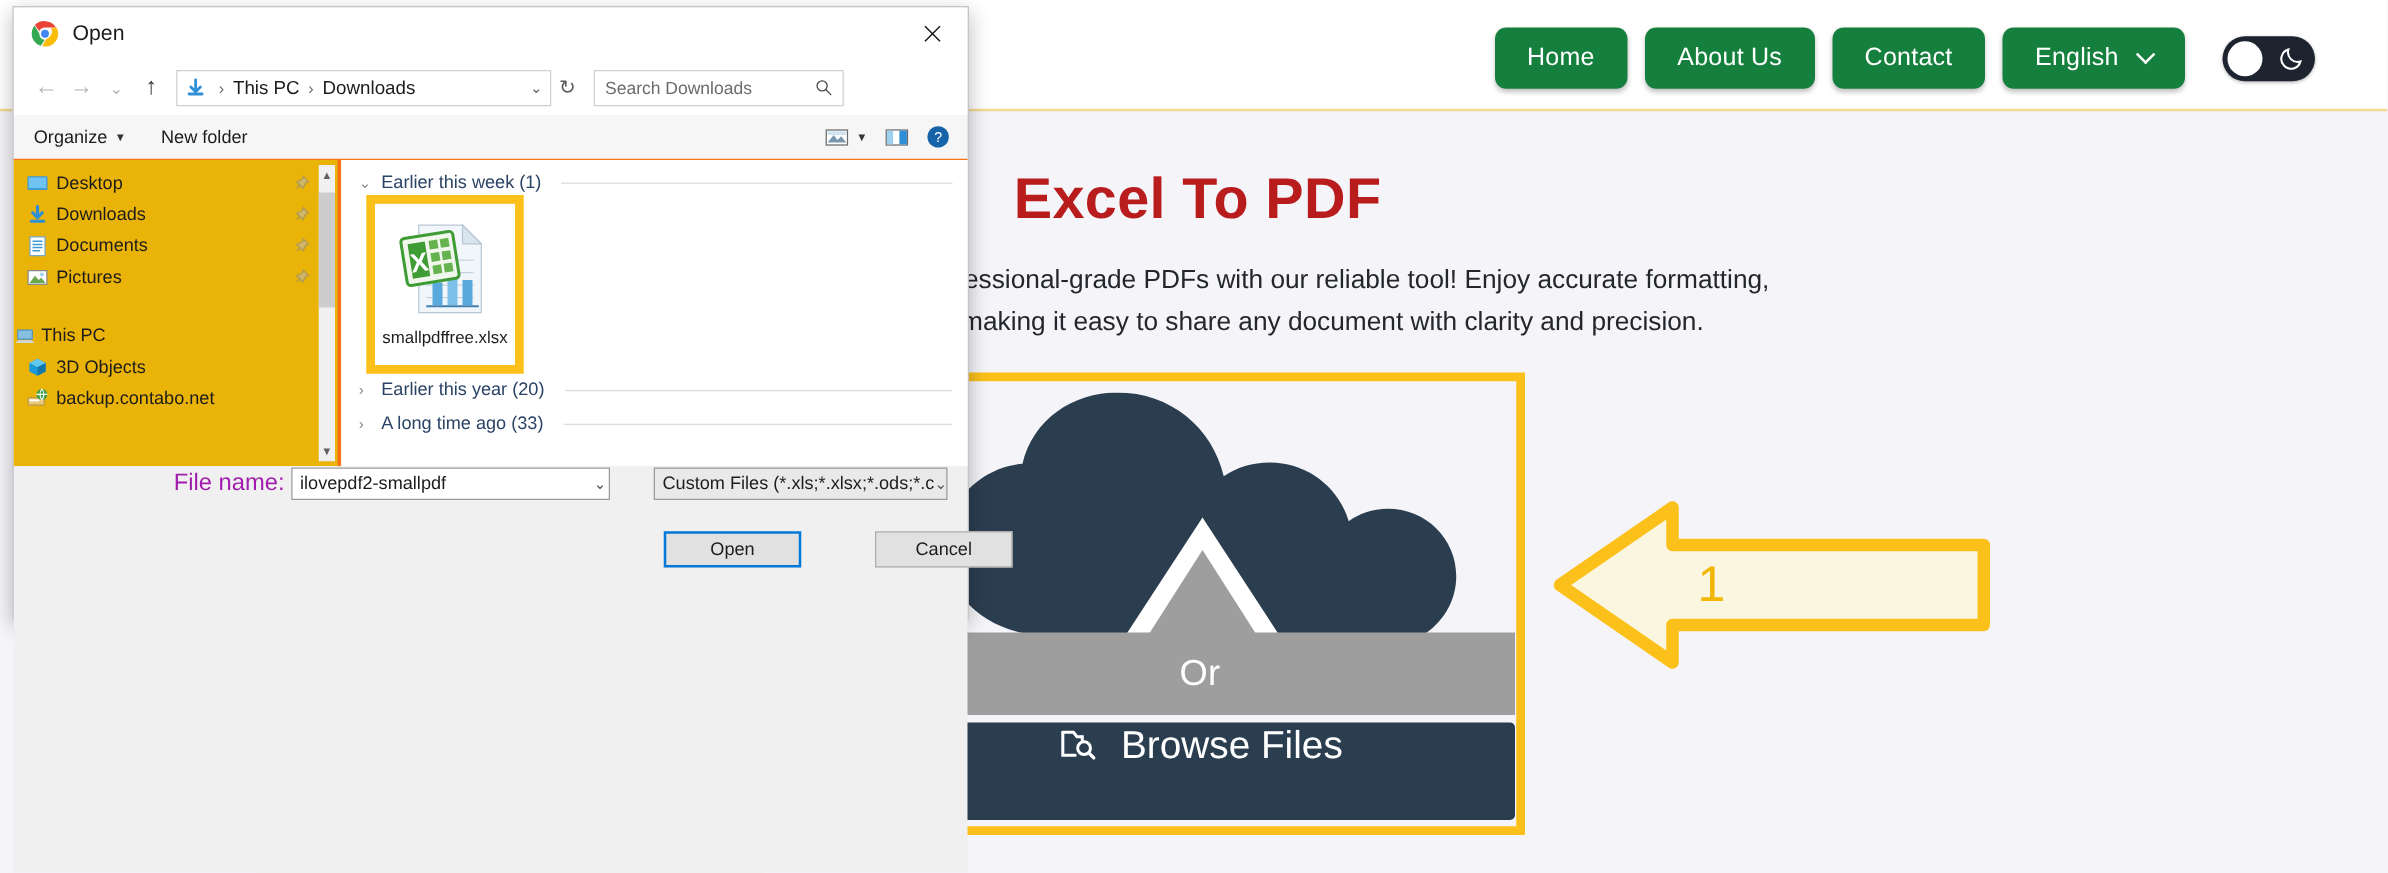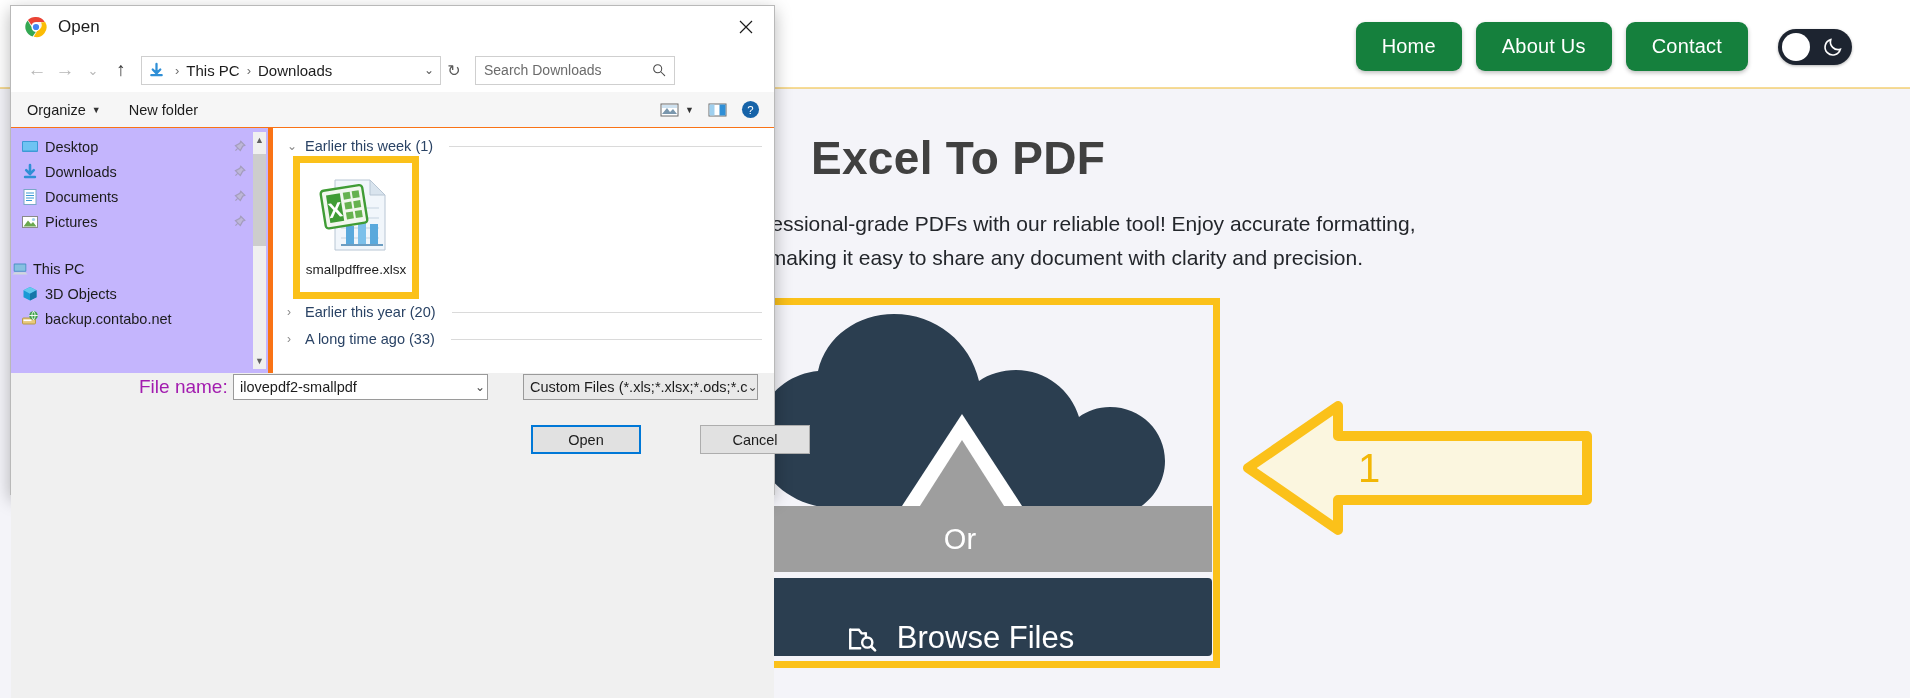--- a/index.html
+++ b/index.html
@@ -48,21 +48,21 @@
     width: 28px; height: 28px; border-radius: 50%;
     background: #fff;
   }
   .moon {
     position: absolute; right: 8px; top: 7px;
     width: 22px; height: 22px;
   }
 
   .hero-title {
     position: absolute; left: 811px; top: 131px;
-    font-size: 46px; font-weight: bold; color: #404040;
+    font-size: 46px; font-weight: bold; color: #b91c1c;
     letter-spacing: .3px;
   }
   .hero-desc {
     position: absolute; left: 700px; top: 207px;
     width: 960px;
     font-size: 21px; line-height: 34px; color: #23262b;
   }
 
   
   .dropzone-wrap {
@@ -81,21 +81,21 @@
     position: absolute; left: 8px; top: 208px; width: 504px; height: 66px;
     background: #9e9e9e; color: #fff;
     display: flex; align-items: center; justify-content: center;
     font-size: 29px; letter-spacing: .2px;
   }
   .dz-dragbar b { font-weight: bold; margin-right: 9px; }
   .dz-dragbar span.or { font-weight: normal; }
   .dz-browse {
     position: absolute; left: 8px; top: 280px; width: 504px; height: 78px;
     background: #2b3e50; color: #fff; border-radius: 4px;
-    display: flex; align-items: flex-end; justify-content: center; gap: 17px;
+    display: flex; align-items: flex-start; justify-content: center; gap: 17px;
     font-size: 31px; cursor: pointer;
   }
   .folder-search-icon { width: 34px; height: 34px; flex: none; }
 
   
   .arrow1 { position: absolute; left: 1240px; top: 398px; width: 355px; height: 140px; }
   .arrow2 { position: absolute; left: 338px; top: 380px; width: 112px; height: 190px; }
   .arrow-num {
     position: absolute; color: #f2b705; font-size: 40px;
     font-family: "Liberation Sans", sans-serif;
@@ -161,22 +161,22 @@
     display: flex; align-items: center; padding: 0 14px 0 16px;
     font-size: 14.5px; color: #1c1c1c;
   }
   .tb-item { margin-right: 28px; cursor: pointer; display: flex; align-items: center; gap: 6px; }
   .tb-caret { font-size: 9px; color: #333; }
   .tb-right { margin-left: auto; display: flex; align-items: center; gap: 14px; }
   .tb-icon { cursor: pointer; display: flex; align-items: center; gap: 6px; }
 
   .dlg-body { display: flex; height: 245px; background: #fff; }
   .nav-pane {
-    width: 262px; background: #c4b5fd; position: relative;
-    border-right: 5px solid #f97316; padding-top: 6px;
+    width: 262px; background: #eab308; position: relative;
+    border-right: 3px solid #f97316; padding-top: 6px;
     overflow: hidden;
   }
   .np-item {
     height: 25px; display: flex; align-items: center;
     font-size: 14.5px; color: #1c1c1c; position: relative;
     cursor: pointer; padding-left: 34px;
   }
   .np-item.l2 { padding-left: 34px; }
   .np-item.l1 { padding-left: 22px; }
   .np-ico { position: absolute; left: 10px; width: 18px; height: 18px; }
@@ -262,20 +262,24 @@
 <div id="root">
 
   <div class="page">
     <div class="page-topstrip"></div>
     <div class="topstrip-border"></div>
 
     <div class="nav">
       <button class="nav-btn">Home</button>
       <button class="nav-btn">About Us</button>
       <button class="nav-btn">Contact</button>
+      <button class="nav-btn lang">
+        <span>English</span>
+        <span class="chev"></span>
+      </button>
       <div class="theme-toggle">
         <div class="theme-knob"></div>
         <svg class="moon" viewBox="0 0 24 24">
           <path d="M20 14.5A8.5 8.5 0 0 1 9.5 4a8.5 8.5 0 1 0 10.5 10.5z" fill="none" stroke="#fff" stroke-width="1.8"></path>
         </svg>
       </div>
     </div>
 
     <div class="hero-title">Excel To PDF</div>
     <div class="hero-desc">

